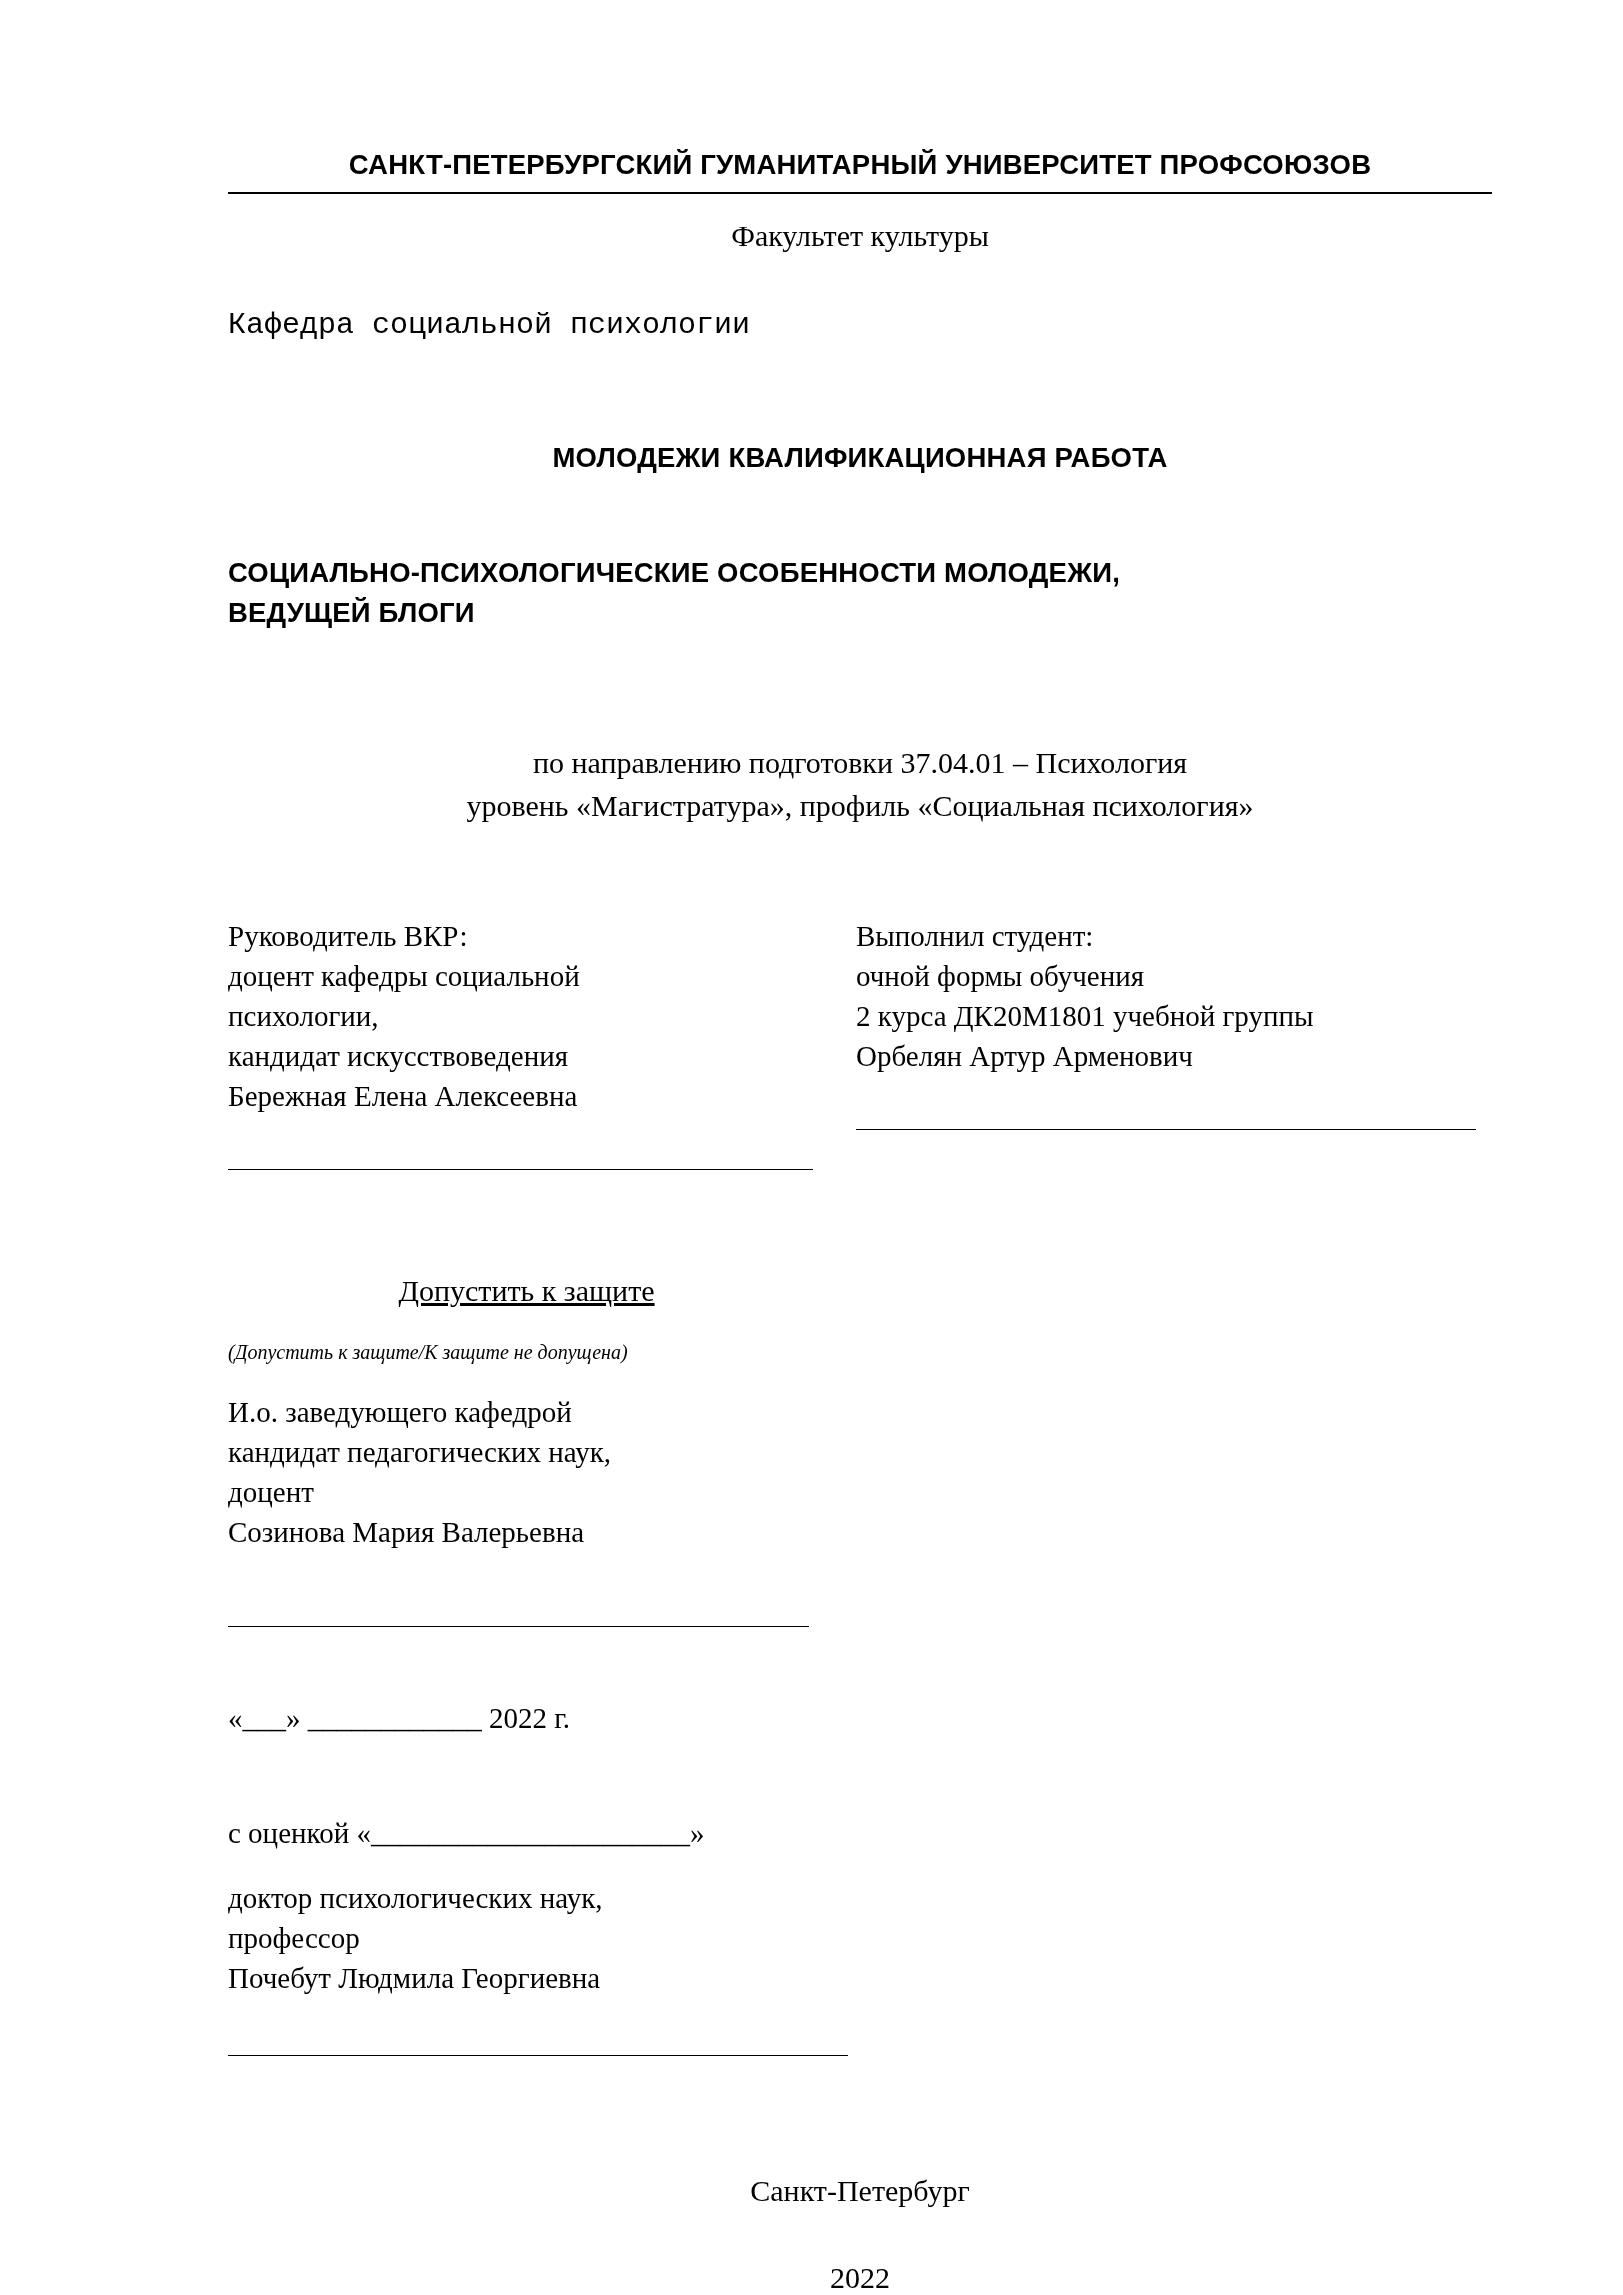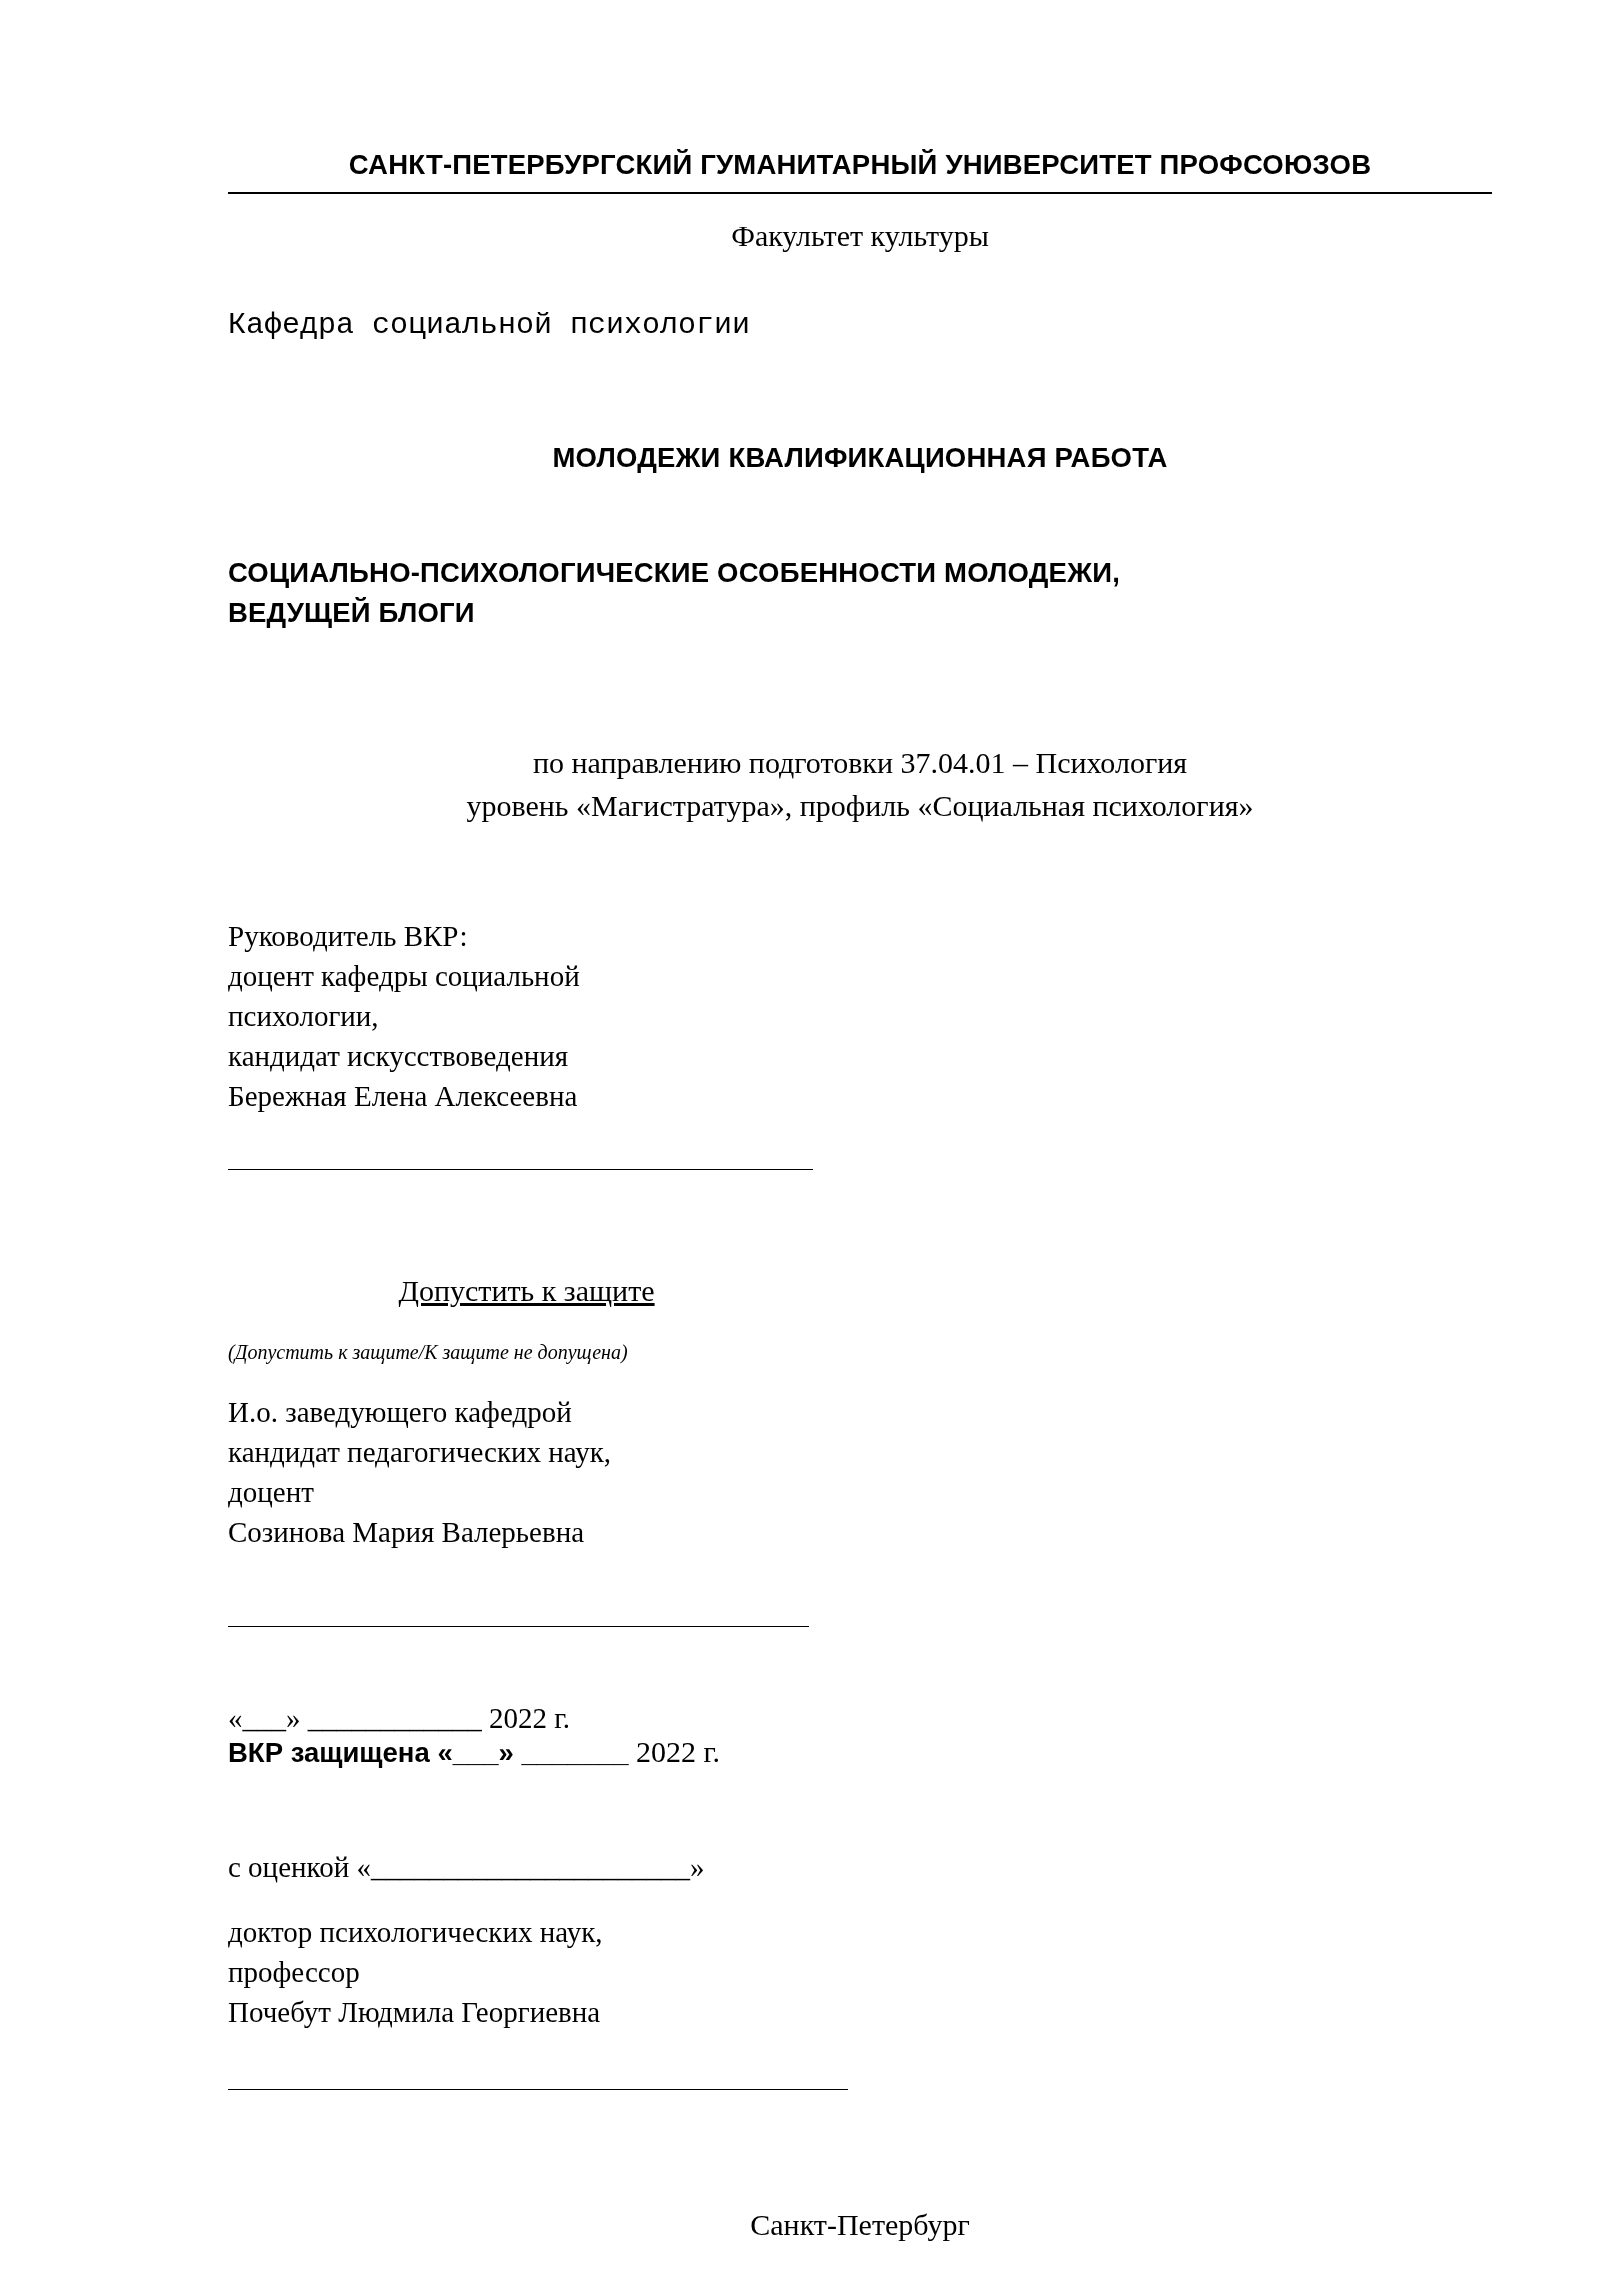--- a/index.html
+++ b/index.html
@@ -184,39 +184,45 @@
     </div>
 
     <div class="cols">
       <div class="col-left">
         <div class="line-txt">Руководитель ВКР:</div>
         <div class="line-txt">доцент кафедры социальной</div>
         <div class="line-txt">психологии,</div>
         <div class="line-txt">кандидат искусствоведения</div>
         <div class="line-txt">Бережная Елена Алексеевна</div>
         <div class="sig-line left"></div>
+      </div>
+      <div class="col-right">
+        <div class="line-txt">Выполнил студент:</div>
+        <div class="line-txt">очной формы обучения</div>
+        <div class="line-txt">2 курса ДК20М1801 учебной группы</div>
+        <div class="line-txt">Орбелян Артур Арменович</div>
+        <div class="sig-line right"></div>
       </div>
     </div>
 
     <div class="cols2">
       <div class="col-left">
         <div class="admit-title">Допустить к защите</div>
         <div class="admit-note">(Допустить к защите/К защите не допущена)</div>
         <div class="block-txt">
           <div>И.о. заведующего кафедрой</div>
           <div>кандидат педагогических наук,</div>
           <div>доцент</div>
           <div>Созинова Мария Валерьевна</div>
         </div>
         <div class="sig-line2 left"></div>
         <div class="date-row">«___» ____________ 2022 г.</div>
       </div>
 
       <div class="col-right">
-        <div class="defence-title"><span>ВКР защищена «___» _______</span><span class="thin"> 2022 г.</span></div>
         <div class="mark-row">с оценкой «______________________»</div>
         <div class="block-txt">
           <div>доктор психологических наук,</div>
           <div>профессор</div>
           <div>Почебут Людмила Георгиевна</div>
         </div>
         <div class="sig-line2 right"></div>
       </div>
     </div>
 

